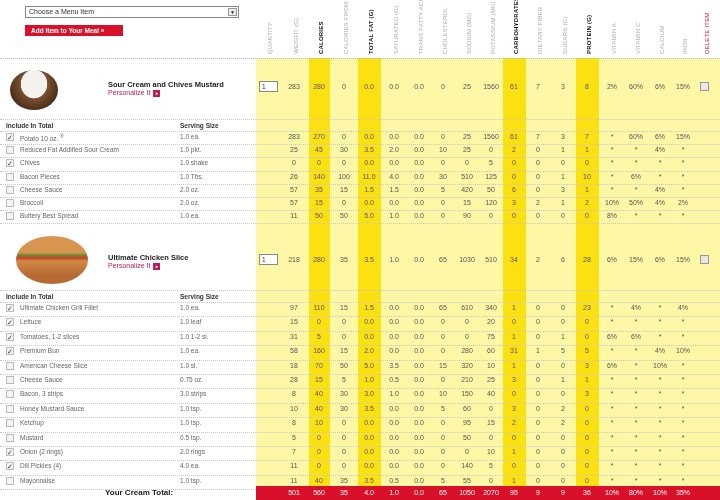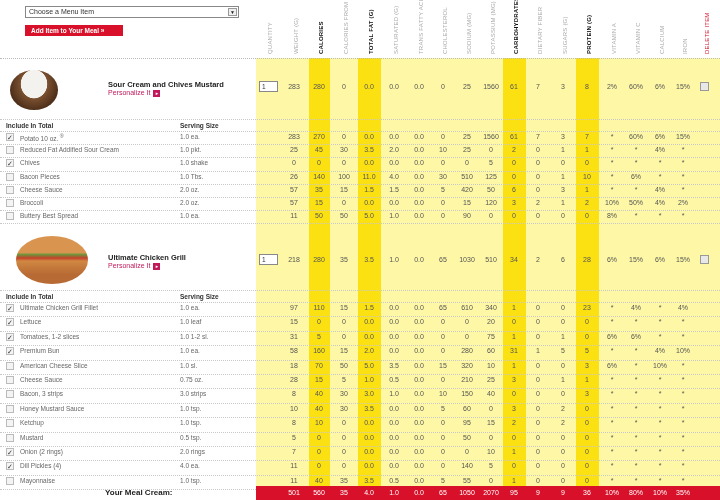--- a/index.html
+++ b/index.html
@@ -287,21 +287,21 @@
     <div class="num" style="left: 514px; top: 212.2px;">0</div>
     <div class="num" style="left: 538px; top: 212.2px;">0</div>
     <div class="num" style="left: 563px; top: 212.2px;">0</div>
     <div class="num" style="left: 587px; top: 212.2px;">0</div>
     <div class="num" style="left: 612px; top: 212.2px;">8%</div>
     <div class="num" style="left: 636px; top: 212.2px;">*</div>
     <div class="num" style="left: 660px; top: 212.2px;">*</div>
     <div class="num" style="left: 683px; top: 212.2px;">*</div>
     <div class="row-line" style="top: 223.4px;"></div>
     <div class="item-img" style="left: 16px; top: 236px; width: 72px; height: 48px; background: linear-gradient(rgb(217, 149, 80) 0px, rgb(217, 149, 80) 35%, rgb(108, 154, 60) 38%, rgb(197, 64, 42) 46%, rgb(208, 136, 66) 52%, rgb(184, 106, 52) 80%);"></div>
-    <div class="item-title" style="left: 108px; top: 253px;">Ultimate Chicken Grill</div>
+    <div class="item-title" style="left: 108px; top: 253px;">Ultimate Chicken Slice</div>
     <div class="personalize" style="left: 108px; top: 262px;"><span>Personalize It</span><span class="pbox">▸</span></div>
     <div class="qty-input" style="left: 259px; top: 254px;">1</div>
     <div class="num" style="left: 294px; top: 256px;">218</div>
     <div class="num" style="left: 319px; top: 256px;">280</div>
     <div class="num" style="left: 344px; top: 256px;">35</div>
     <div class="num" style="left: 369px; top: 256px;">3.5</div>
     <div class="num" style="left: 394px; top: 256px;">1.0</div>
     <div class="num" style="left: 419px; top: 256px;">0.0</div>
     <div class="num" style="left: 443px; top: 256px;">65</div>
     <div class="num" style="left: 467px; top: 256px;">1030</div>
@@ -588,21 +588,21 @@
     <div class="num" style="left: 563px; top: 476.8px;">0</div>
     <div class="num" style="left: 587px; top: 476.8px;">0</div>
     <div class="num" style="left: 612px; top: 476.8px;">*</div>
     <div class="num" style="left: 636px; top: 476.8px;">*</div>
     <div class="num" style="left: 660px; top: 476.8px;">*</div>
     <div class="num" style="left: 683px; top: 476.8px;">*</div>
     <div class="row-line" style="top: 489.2px;"></div>
   </div>
 
 <div class="total-bar"></div>
-<div class="total-label">Your Meal Cream:</div>
+<div class="total-label">Your Cream Total:</div>
 <div id="totals">
     <div class="tnum" style="left: 294px;">501</div>
     <div class="tnum" style="left: 319px;">560</div>
     <div class="tnum" style="left: 344px;">35</div>
     <div class="tnum" style="left: 369px;">4.0</div>
     <div class="tnum" style="left: 394px;">1.0</div>
     <div class="tnum" style="left: 419px;">0.0</div>
     <div class="tnum" style="left: 443px;">65</div>
     <div class="tnum" style="left: 467px;">1050</div>
     <div class="tnum" style="left: 491px;">2070</div>

